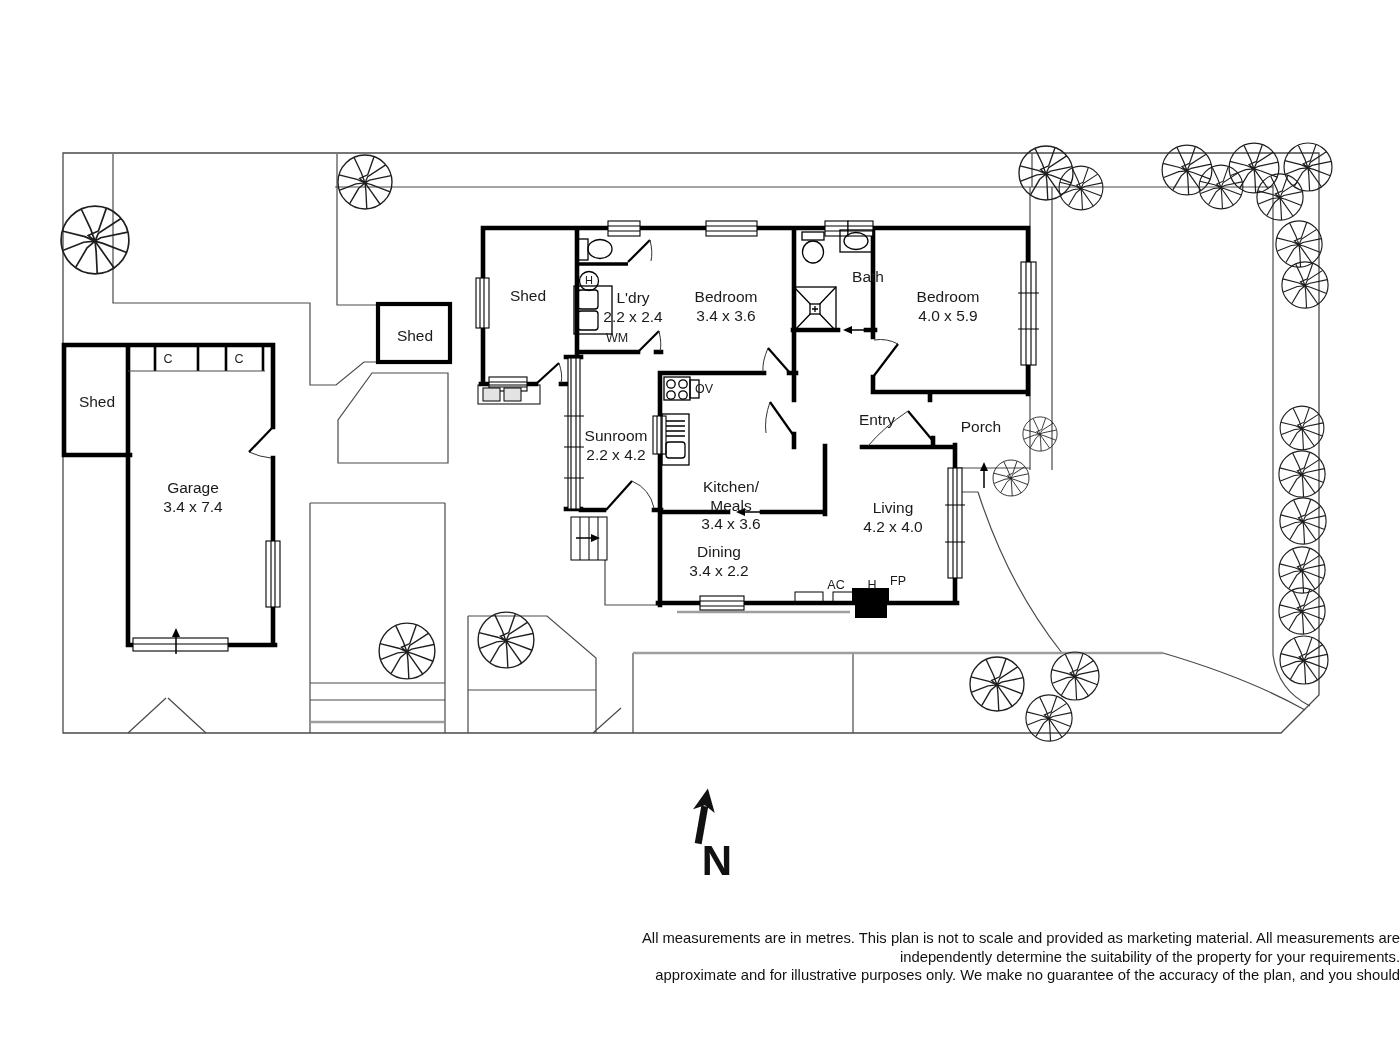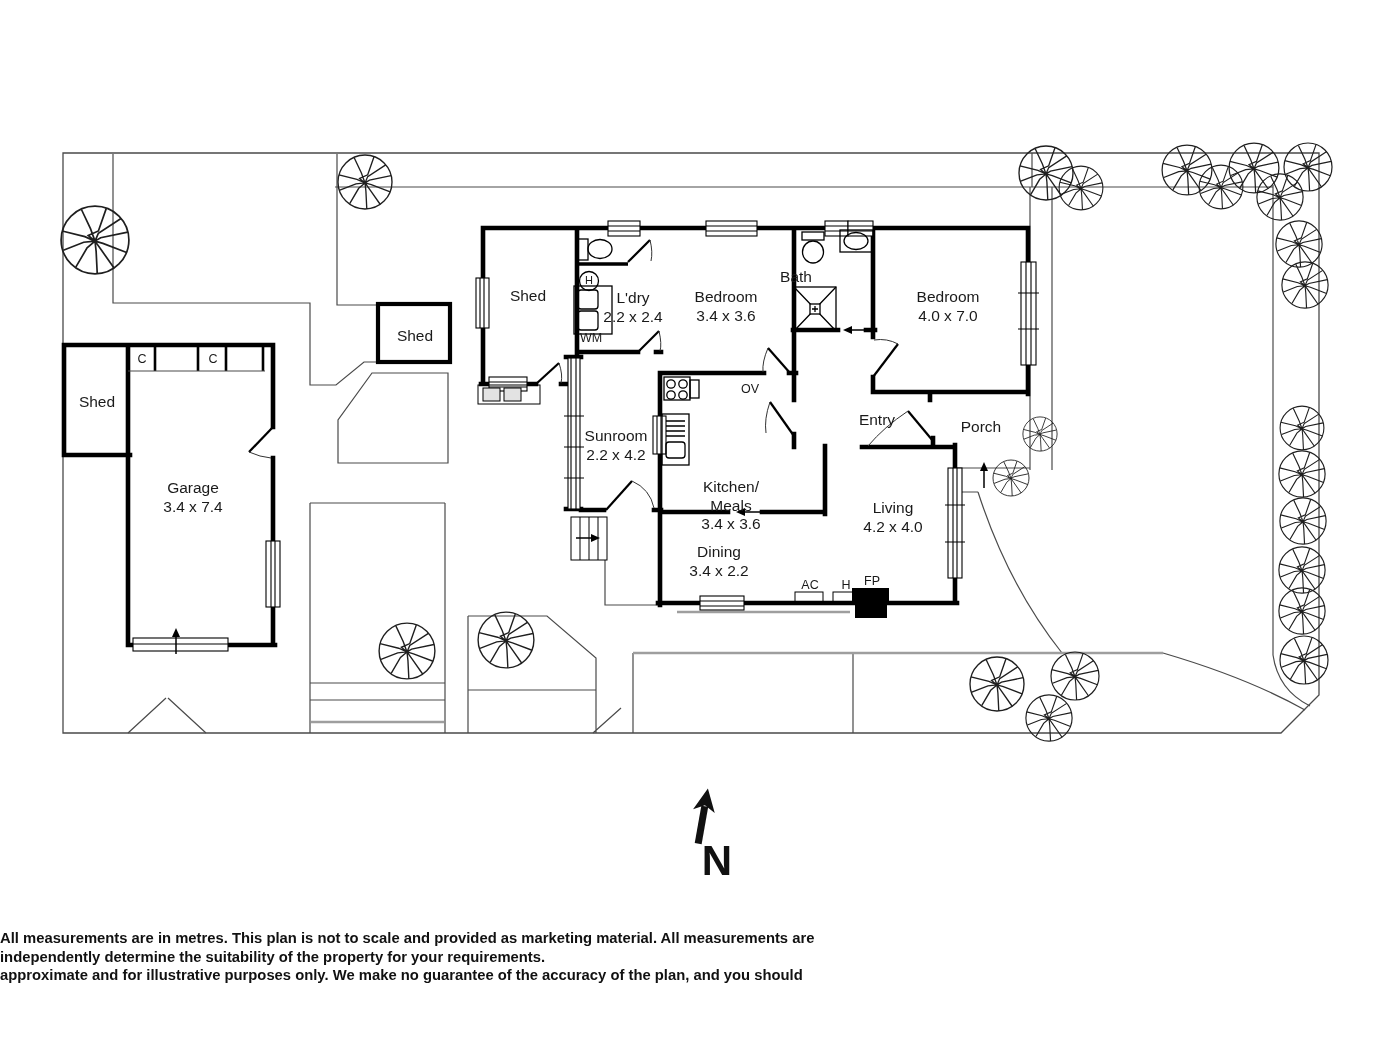--- a/index.html
+++ b/index.html
@@ -2,25 +2,25 @@
 <html><head>
 <meta charset="utf-8">
 <style>
   html,body{margin:0;padding:0;background:#ffffff;}
   .canvas{position:relative;width:1400px;height:1050px;background:#ffffff;overflow:hidden;
           font-family:"Liberation Sans", sans-serif;color:#1a1a1a;}
   .canvas svg{position:absolute;left:0;top:0;}
   .lbl{position:absolute;transform:translate(-50%,-50%);text-align:center;
        font-size:15.5px;line-height:1.2;color:#1a1a1a;white-space:nowrap;}
   .lbl span{display:block;}
-  .small{font-size:12.5px;}
+  .small{font-size:12.5px;margin-left:26px;}
   .tiny{font-size:11px;}
   .north-n{position:absolute;transform:translate(-50%,-50%);font-size:42px;font-weight:800;color:#111;}
-  .disclaimer{position:absolute;left:0;right:0;top:929px;text-align:left;
-       font-size:14.8px;line-height:18.6px;color:#111;font-weight:bold;}
+  .disclaimer{position:absolute;left:0;right:0;top:929px;text-align:right;
+       font-size:14.8px;line-height:18.6px;color:#111;}
   .disclaimer span{display:block;}
 </style>
 </head>
 <body>
 
 <div class="canvas">
 
 <svg width="1400" height="1050" viewBox="0 0 1400 1050">
   <defs>
     <g id="treeSym">
@@ -242,26 +242,26 @@
       <span>Shed</span>
     </div>
 <div class="lbl" style="left:629px;top:308px;padding-left:8px;">
       <span>L'dry</span>
       <span>2.2 x 2.4</span>
     </div>
 <div class="lbl" style="left:726px;top:307px;">
       <span>Bedroom</span>
       <span>3.4 x 3.6</span>
     </div>
-<div class="lbl" style="left:796px;top:277px;">
+<div class="lbl" style="left:868px;top:277px;">
       <span>Bath</span>
     </div>
 <div class="lbl" style="left:948px;top:307px;">
       <span>Bedroom</span>
-      <span>4.0 x 7.0</span>
+      <span>4.0 x 5.9</span>
     </div>
 <div class="lbl" style="left:616px;top:446px;text-align:center;">
       <span>Sunroom</span>
       <span>2.2 x 4.2</span>
     </div>
 <div class="lbl" style="left:731px;top:478px;margin-top:28px;">
       <span>Kitchen/</span>
       <span>Meals</span>
       <span>3.4 x 3.6</span>
     </div>
@@ -285,21 +285,21 @@
     </div>
 <div class="lbl small" style="left:213px;top:359px;">
       <span>C</span>
     </div>
 <div class="lbl small" style="left:591px;top:338px;">
       <span>WM</span>
     </div>
 <div class="lbl tiny" style="left:589px;top:281px;">
       <span>H</span>
     </div>
-<div class="lbl small" style="left:750px;top:389px;">
+<div class="lbl small" style="left:678px;top:389px;">
       <span>OV</span>
     </div>
 <div class="lbl small" style="left:810px;top:585px;">
       <span>AC</span>
     </div>
 <div class="lbl small" style="left:846px;top:585px;">
       <span>H</span>
     </div>
 <div class="lbl small" style="left:872px;top:581px;">
       <span>FP</span>

